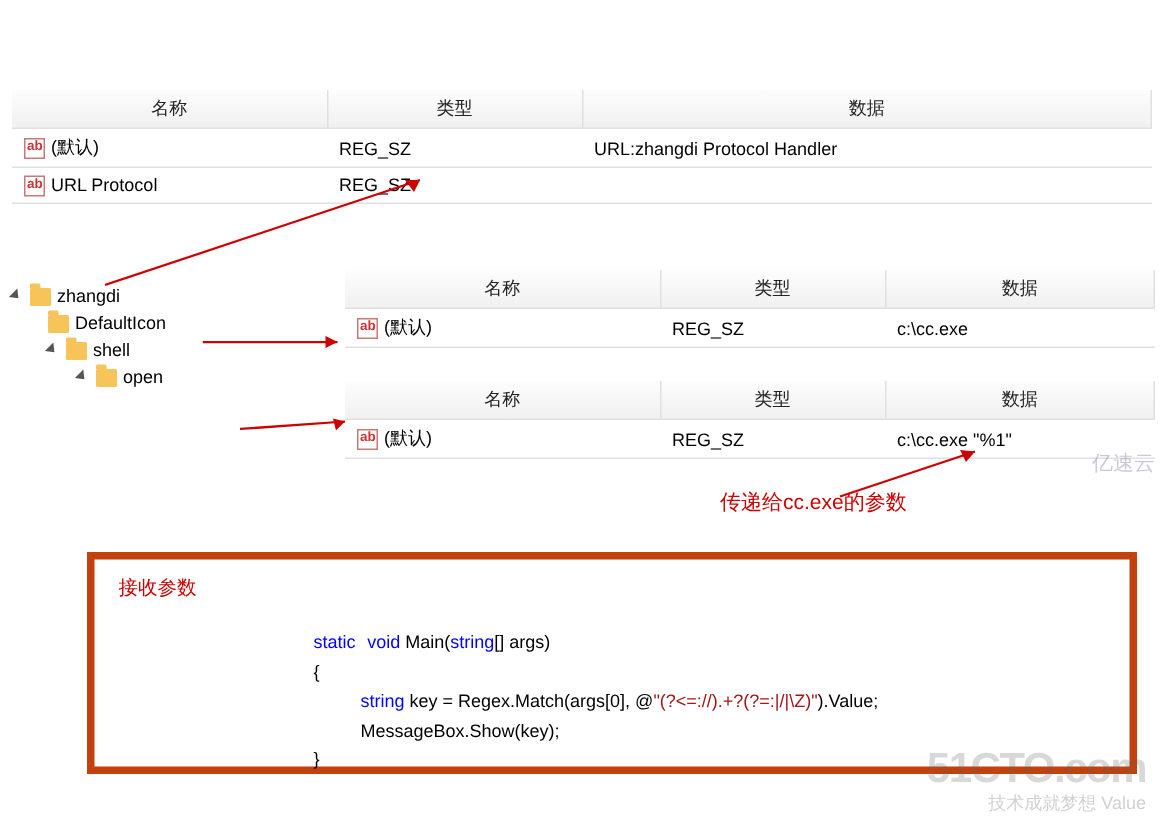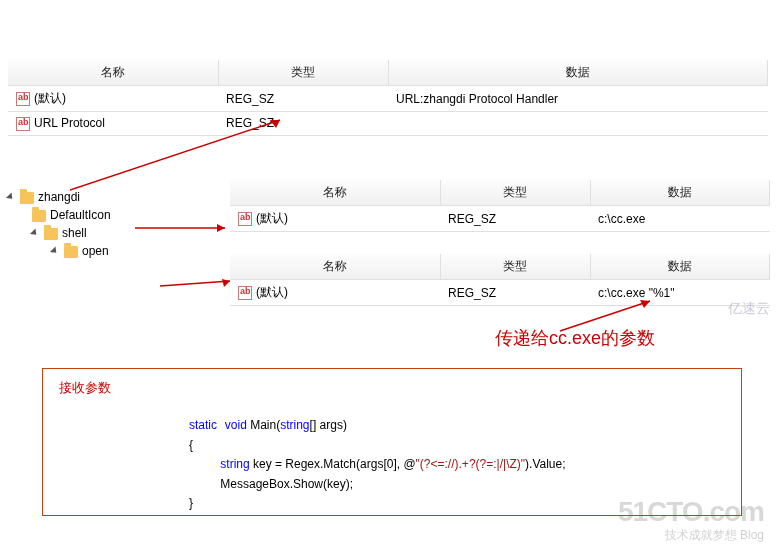--- a/index.html
+++ b/index.html
@@ -17,26 +17,26 @@
 .tree-item{padding:2px 0;white-space:nowrap;}
 .tree-indent1{padding-left:24px;}
 .tree-indent2{padding-left:44px;}
 .tree-indent3{padding-left:64px;}
 .expander{display:inline-block;width:10px;height:10px;margin-right:2px;position:relative;}
 .expander::before{content:"";position:absolute;left:2px;top:0;border-left:5px solid #555;border-top:4px solid transparent;border-bottom:4px solid transparent;}
 .expander.open::before{transform:rotate(45deg);left:0;top:2px;}
 .subtable{position:absolute;width:540px;}
 .subtable .th,.subtable .td{min-width:140px;}
 .arrow-svg{position:absolute;pointer-events:none;}
-.codebox{position:absolute;left:42px;top:368px;width:700px;height:148px;border:1px solid #c2410c;padding:10px 16px;}
+.codebox{position:absolute;left:58px;top:368px;width:700px;height:148px;border:5px solid #c2410c;padding:10px 16px;}
 .codebox .title{color:#c00;margin-bottom:18px;font-size:13px;}
 .codebox pre{font-family:Consolas,monospace;font-size:13px;line-height:1.5;padding-left:130px;white-space:pre;}
 .kw{color:#0000ff;text-align:center;}
 .str{color:#a31515;}
-.ann{position:absolute;color:#c00;font-size:18px;margin-left:15px;}
+.ann{position:absolute;color:#c00;font-size:14px;}
 .watermark{position:absolute;right:12px;bottom:28px;font-family:Arial;font-weight:bold;font-size:28px;color:rgba(100,100,100,0.25);letter-spacing:-1px;}
 .watermark-sub{position:absolute;right:12px;bottom:12px;font-size:12px;color:rgba(100,100,100,0.3);}
 .cloud{position:absolute;right:6px;top:300px;font-size:14px;color:rgba(120,120,160,0.4);}
 </style>
 </head>
 <body>
 
 <div class="table" style="position:absolute;left:8px;top:60px;width:760px;">
   <div class="thead">
     <div class="th" style="width:210px;">名称</div>
@@ -110,14 +110,14 @@
 <div class="codebox">
   <div class="title">接收参数</div>
   <pre><span class="kw">static</span> <span class="kw">void</span><span> Main(</span><span class="kw">string</span><span>[] args)</span>
 <span>{</span>
     <span class="kw">string</span><span> key = Regex.Match(args[</span><span style="color:#000;">0</span><span>], @</span><span class="str">"(?&lt;=://).+?(?=:|/|\Z)"</span><span>).Value;</span>
     <span>MessageBox.Show(key);</span>
 <span>}</span></pre>
 </div>
 
 <div class="watermark">51CTO.com</div>
-<div class="watermark-sub">技术成就梦想   Blog</div>
+<div class="watermark-sub">技术成就梦想   Value</div>
 <div class="cloud">亿速云</div>
 
 </body></html>

